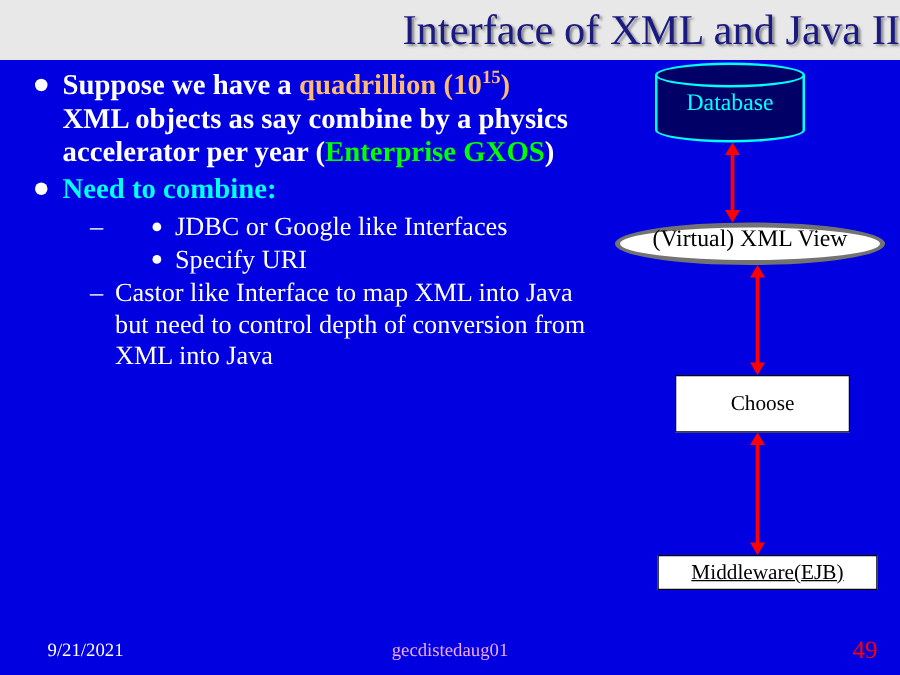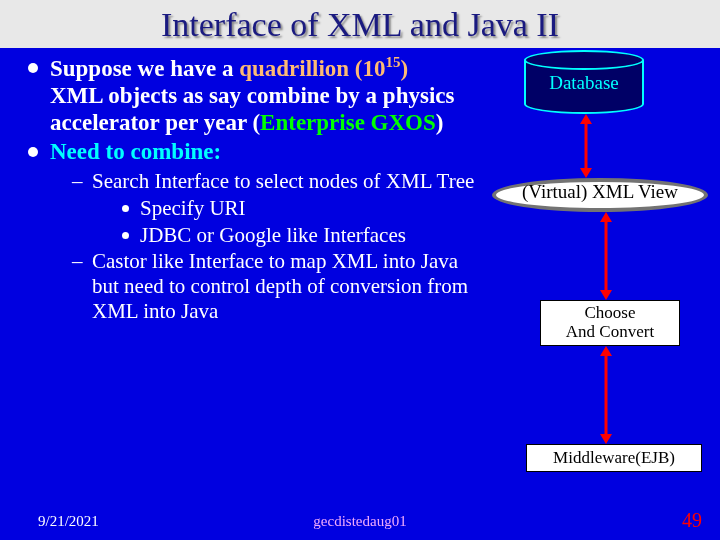--- a/index.html
+++ b/index.html
@@ -5,21 +5,21 @@
   * { margin: 0; padding: 0; box-sizing: border-box; }
   body {
     width: 720px;
     height: 540px;
     background: #0000e0;
     font-family: "Times New Roman", serif;
     position: relative;
     overflow: hidden;
   }
   .title {
-    text-align: center;
+    text-align: right;
     font-size: 34px;
     color: #1a1a80;
     background: #e8e8e8;
     text-shadow: 2px 2px 2px #888;
     padding: 6px 0 4px 0;
     font-weight: normal;
     margin-bottom: 2px;
   }
   .content {
     padding: 4px 20px 0 24px;
@@ -175,20 +175,21 @@
     left: 44px;
     top: 250px;
     width: 140px;
     height: 46px;
   }
   .middleware-box {
     left: 30px;
     top: 394px;
     width: 176px;
     height: 28px;
+    text-decoration: underline;
   }
   .arrow-svg {
     position: absolute;
   }
   .footer-date {
     position: absolute;
     bottom: 10px;
     left: 38px;
     color: #fff;
     font-size: 15px;
@@ -217,24 +218,23 @@
 
 <div class="content">
   <ul class="top-bullets">
     <li class="narrow">
       <span>Suppose we have a </span><span class="yell"><span>quadrillion (10</span><sup>15</sup><span>)</span></span><span> XML objects as say combine by a physics accelerator per year (</span><span class="lime">Enterprise GXOS</span><span>)</span>
     </li>
     <li>
       <span class="cyan">Need to combine:</span>
       <ul class="sub-dashes narrow">
         <li>
-          <span>Search Interface to select nodes of XML Tree</span>
           <ul class="sub-bullets">
+            <li>JDBC or Google like Interfaces</li>
             <li>Specify URI</li>
-            <li>JDBC or Google like Interfaces</li>
           </ul>
         </li>
         <li>Castor like Interface to map XML into Java but need to control depth of conversion from XML into Java</li>
       </ul>
     </li>
   </ul>
 </div>
 
 <div class="diagram">
   <div class="db-cyl">
@@ -255,21 +255,20 @@
   </div>
 
   <svg class="arrow-svg" style="left:100px; top:162px;" width="20" height="88">
     <line x1="10" y1="6" x2="10" y2="82" stroke="#ff0000" stroke-width="3"></line>
     <polygon points="10,0 4,10 16,10" fill="#ff0000"></polygon>
     <polygon points="10,88 4,78 16,78" fill="#ff0000"></polygon>
   </svg>
 
   <div class="rect-box choose-box">
     <span>Choose</span>
-    <span>And Convert</span>
   </div>
 
   <svg class="arrow-svg" style="left:100px; top:296px;" width="20" height="98">
     <line x1="10" y1="6" x2="10" y2="92" stroke="#ff0000" stroke-width="3"></line>
     <polygon points="10,0 4,10 16,10" fill="#ff0000"></polygon>
     <polygon points="10,98 4,88 16,88" fill="#ff0000"></polygon>
   </svg>
 
   <div class="rect-box middleware-box">
     <span>Middleware(EJB)</span>

